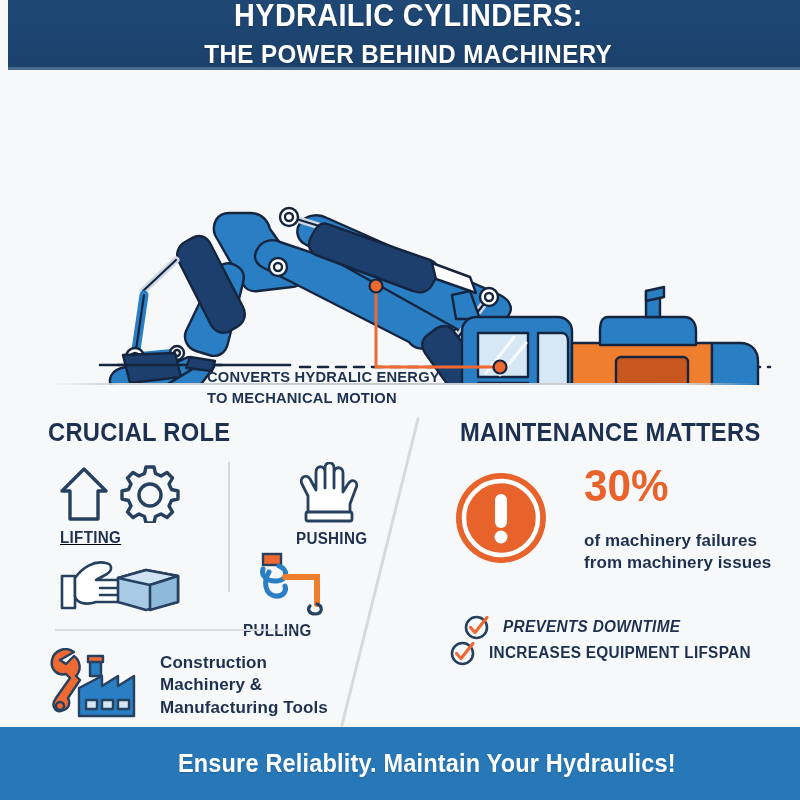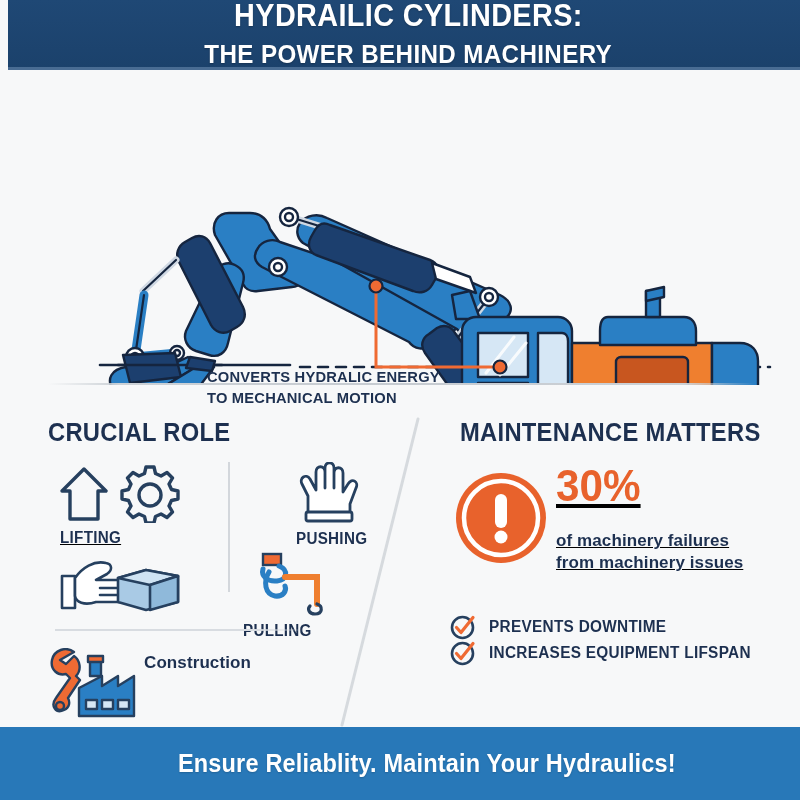--- a/index.html
+++ b/index.html
@@ -88,42 +88,42 @@
     background:#d3d7dc;
   }
   .bottom-rule{
     position:absolute;left:55px;top:629px;width:250px;height:2px;
     background:linear-gradient(90deg,#d8dce1 0%,#d8dce1 80%,rgba(216,220,225,0) 100%);
   }
 
   
   .tools-block{
     position:absolute;left:46px;top:648px;width:290px;
-    display:flex;align-items:flex-start;gap:8px;
+    display:flex;align-items:flex-start;gap:24px;
   }
   .tools-text{
     color:#1d3050;font-weight:bold;font-size:17px;line-height:1.32;
     letter-spacing:.1px;padding-top:4px;
   }
 
   
   .warn-icon{position:absolute;left:455px;top:472px;}
-  .stat-wrap{position:absolute;left:556px;top:464px;width:210px;text-decoration:underline;}
+  .stat-wrap{position:absolute;left:584px;top:464px;width:210px;}
   .stat-num{
     color:#e8622c;font-weight:bold;font-size:44px;line-height:1;
     letter-spacing:0px;transform:scaleX(.96);transform-origin:left top;
   }
   .stat-sub{
     color:#1d3050;font-weight:bold;font-size:17px;line-height:1.32;
     margin-top:22px;letter-spacing:.1px;
   }
   .check-row{
     position:absolute;display:flex;align-items:center;gap:13px;
   }
-  #check-1{left:450px;top:614px;}
+  #check-1{left:464px;top:614px;font-style:italic;}
   #check-2{left:450px;top:640px;}
   .check-label{
     color:#1d3050;font-weight:bold;font-size:16px;letter-spacing:.3px;
     transform:scaleX(.96);transform-origin:left center;white-space:nowrap;
   }
 
   
   .footer{
     position:absolute;left:0;bottom:0;width:800px;height:73px;
     background:#2878b8;
@@ -367,20 +367,22 @@
         <rect x="44" y="12" width="11" height="16" fill="#2a7fc4"></rect>
         <rect x="42" y="8" width="15" height="6" fill="#ef6a33"></rect>
         <path d="M33 40 L33 68 L88 68 L88 28 L72 38 L72 28 L56 38 L56 28 Z" fill="#2a7fc4"></path>
         <rect x="40" y="52" width="11" height="9" fill="#d6e7f5"></rect>
         <rect x="56" y="52" width="11" height="9" fill="#d6e7f5"></rect>
         <rect x="72" y="52" width="11" height="9" fill="#d6e7f5"></rect>
       </g>
     </svg>
     <div class="tools-text">
       <div>Construction</div>
+      <div>Machinery &amp;</div>
+      <div>Manufacturing Tools</div>
     </div>
   </div>
 
   <div class="sec-title" id="maint-title">MAINTENANCE MATTERS</div>
 
   <div class="warn-icon">
     <svg width="92" height="92" viewBox="0 0 92 92">
       <circle cx="46" cy="46" r="45" fill="#e8622c"></circle>
       <circle cx="46" cy="46" r="37" fill="none" stroke="#ffffff" stroke-width="4.5"></circle>
       <rect x="40" y="22" width="12" height="34" rx="6" fill="#ffffff"></rect>

